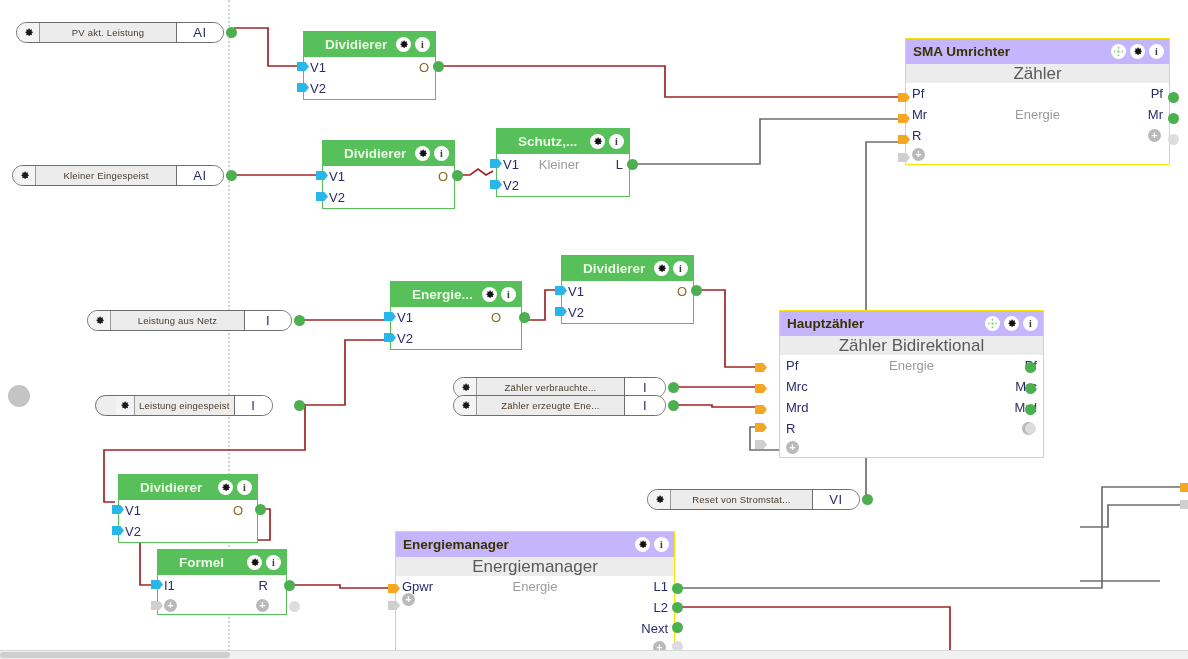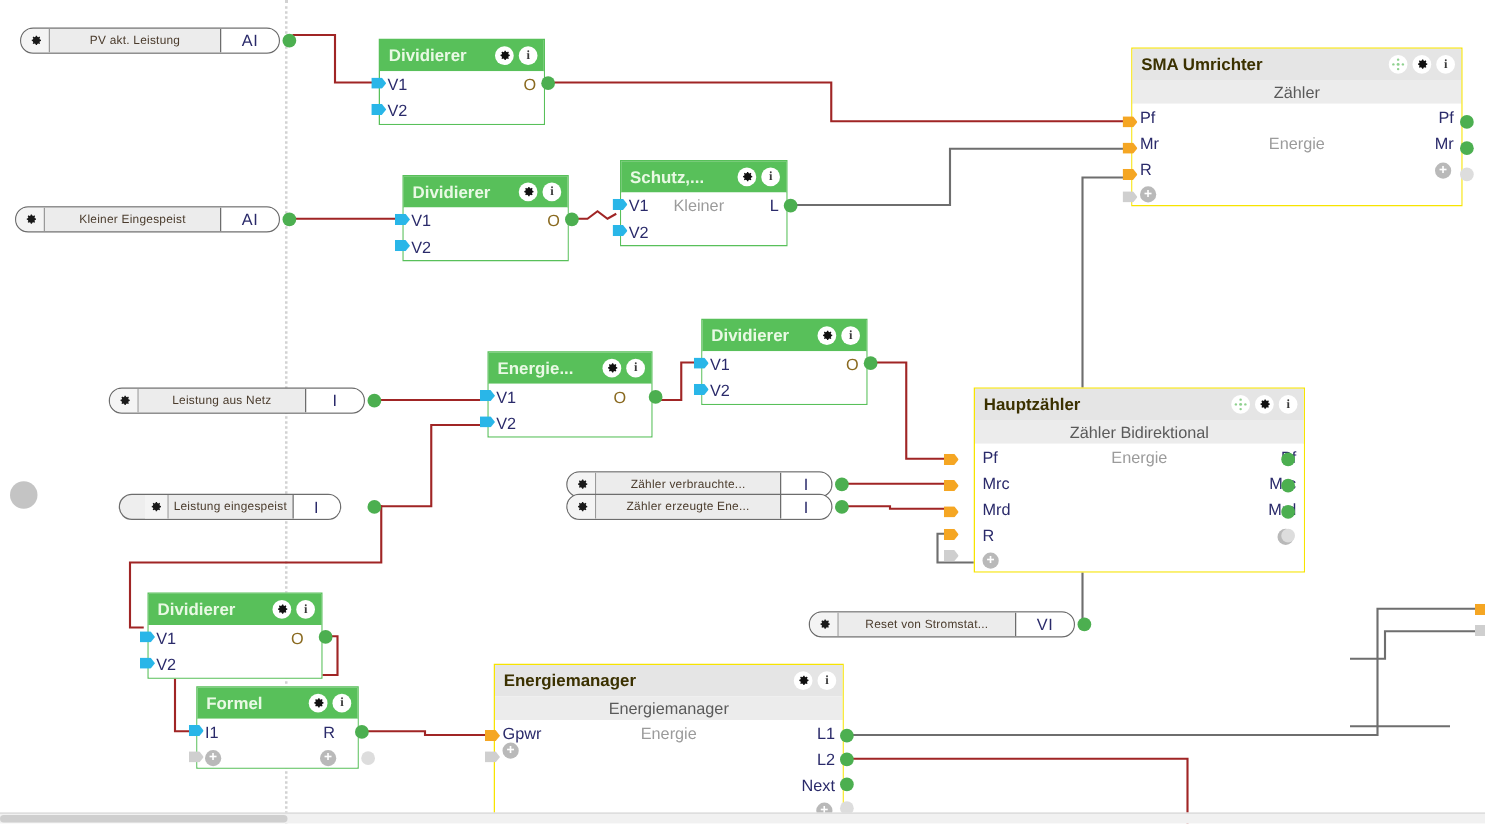--- a/index.html
+++ b/index.html
@@ -131,32 +131,32 @@
     font-size: 10px;
     font-weight: bold;
     font-family: "Liberation Serif", serif;
     color: #3a3a3a;
     line-height: 1;
   }
 
   
   .node.green { border: 1.5px solid #58c05a; }
   .node.green .node-head { background: #58c05a; }
-  .node.green .node-title { color: #e9f9e4; }
+  .node.green .node-title { color: #e9f9e4; margin-left: 14px; }
 
   
   .node.yellow { border: 1.5px solid #f7e400; }
-  .node.yellow .node-head { background: #e5e5e5; }
+  .node.yellow .node-head { background: #c4b5fd; }
   .node.yellow .node-title { color: #3b3100; }
 
   .node .subbar {
     height: 19px;
     background: #ececec;
     display: flex; align-items: center; justify-content: center;
-    font-size: 13px;
+    font-size: 17px;
     color: #5a5a5a;
     white-space: nowrap;
   }
 
   .node .body {
     position: relative;
     background: #ffffff;
   }
   .rowline {
     position: relative;

